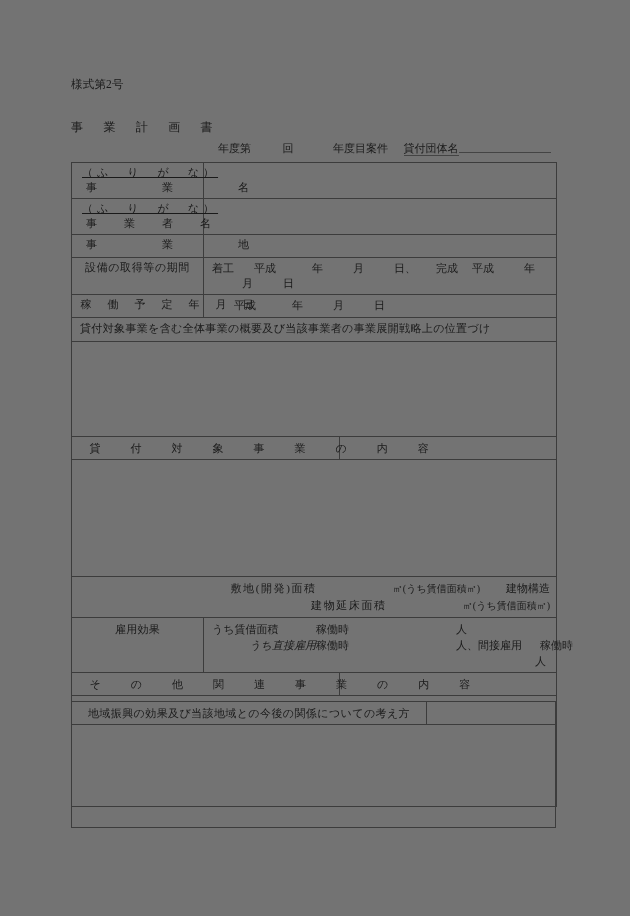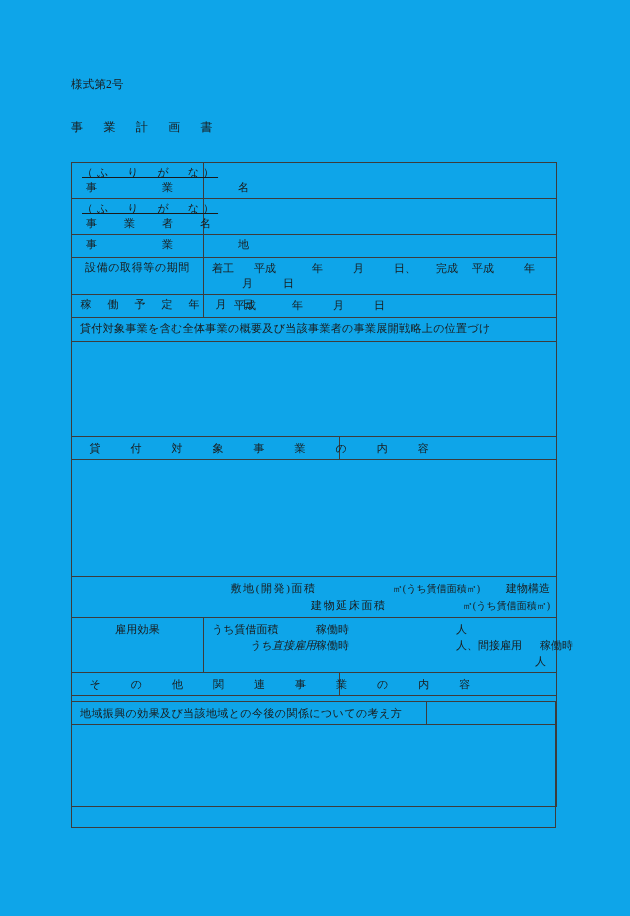--- a/index.html
+++ b/index.html
@@ -13,21 +13,21 @@
     position: relative;
     font-family: "Liberation Serif", "DejaVu Serif", serif;
     color: #1a1a1a;
     -webkit-font-smoothing: antialiased;
   }
   .page {
     position: absolute;
     left: 0; top: 0;
     width: 630px;
     height: 916px;
-    background: #0ea5e9;
+    background: #737373;
     overflow: hidden;
   }
 
   
   .form-no {
     position: absolute;
     left: 71px;
     top: 77px;
     font-size: 11.5px;
     letter-spacing: 0.2px;
@@ -116,20 +116,21 @@
   }
   .sec-box {
     display: inline-block;
     border-right: 1px solid #3c3c3c;
     height: 22px;
     line-height: 22px;
     box-sizing: border-box;
     padding: 0 8px 0 8px;
     white-space: nowrap;
     font-size: 11px;
+    text-align: center;
   }
   .sec-box-w1 { width: 268px; letter-spacing: 9.5px; text-indent: 9.5px; }
   .sec-box-w2 { width: 268px; letter-spacing: 9.5px; text-indent: 9.5px; }
   .sec-box-w3 { width: 355px; letter-spacing: 0.4px; }
 
   .wide-head {
     padding: 3px 7px 3px 8px !important;
     height: 17px;
     letter-spacing: 0.35px;
     white-space: nowrap;
@@ -170,20 +171,29 @@
 </style>
 </head>
 <body>
 
 <div class="page">
 
   <div class="form-no">様式第2号</div>
 
   <div class="doc-title">事　業　計　画　書</div>
 
+  <div class="fiscal-line">
+    <span class="seg">年度第</span>
+    <span class="gap-sm"></span>
+    <span class="seg">回</span>
+    <span class="gap-md"></span>
+    <span class="seg">年度目案件</span>
+    <span class="gap-xs"></span>
+    <span class="seg ul-label">貸付団体名</span><span class="underline-blank"></span>
+  </div>
 
   <table class="tbl tbl-main">
     <colgroup>
       <col style="width:132px">
       <col style="width:353px">
     </colgroup>
     <tbody>
       <tr>
         <td class="lbl h-kana">
           <span class="spread sp3">（ふ　り　が　な）</span>

